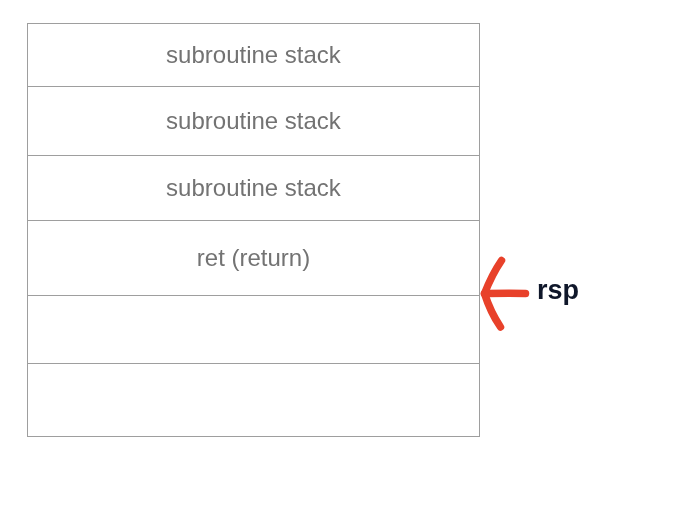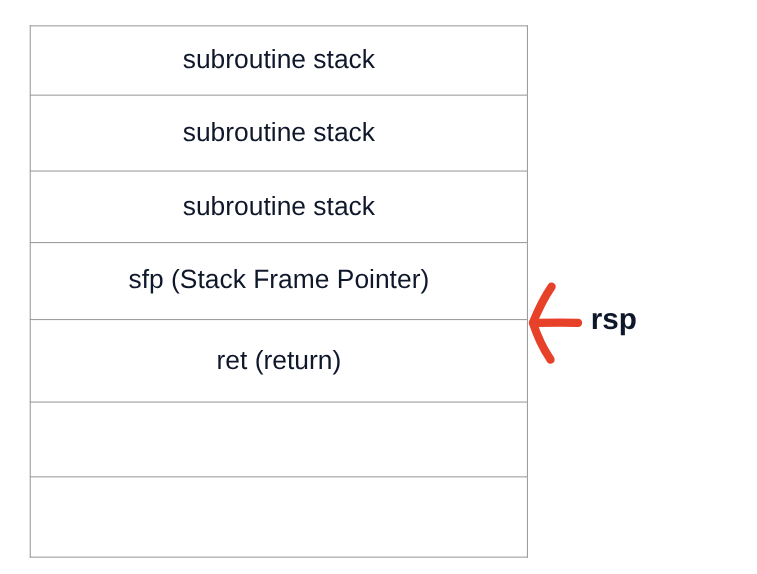--- a/index.html
+++ b/index.html
@@ -29,21 +29,21 @@
     left: 27px;
     top: 23px;
     width: 453px;
     border-collapse: collapse;
     table-layout: fixed;
   }
   .stack-table td {
     border: 1px solid #9e9e9e;
     text-align: center;
     vertical-align: middle;
-    color: #0f172a;
+    color: #737373;
     font-size: 24px;
     font-weight: 400;
     font-family: "Liberation Sans", sans-serif;
     padding: 0;
     line-height: 1.2;
     background: #ffffff;
   }
   .row-h-63 { height: 62px; }
   .row-h-68 { height: 68px; }
   .row-h-64 { height: 64px; }
@@ -90,23 +90,20 @@
       <tr>
         <td class="row-h-63">subroutine stack</td>
       </tr>
       <tr>
         <td class="row-h-68">subroutine stack</td>
       </tr>
       <tr>
         <td class="row-h-64">subroutine stack</td>
       </tr>
       <tr>
-        <td class="row-h-69">sfp (Stack Frame Pointer)</td>
-      </tr>
-      <tr>
         <td class="row-h-75">ret (return)</td>
       </tr>
       <tr>
         <td class="row-h-67"></td>
       </tr>
       <tr>
         <td class="row-h-73"></td>
       </tr>
     </tbody>
   </table>

